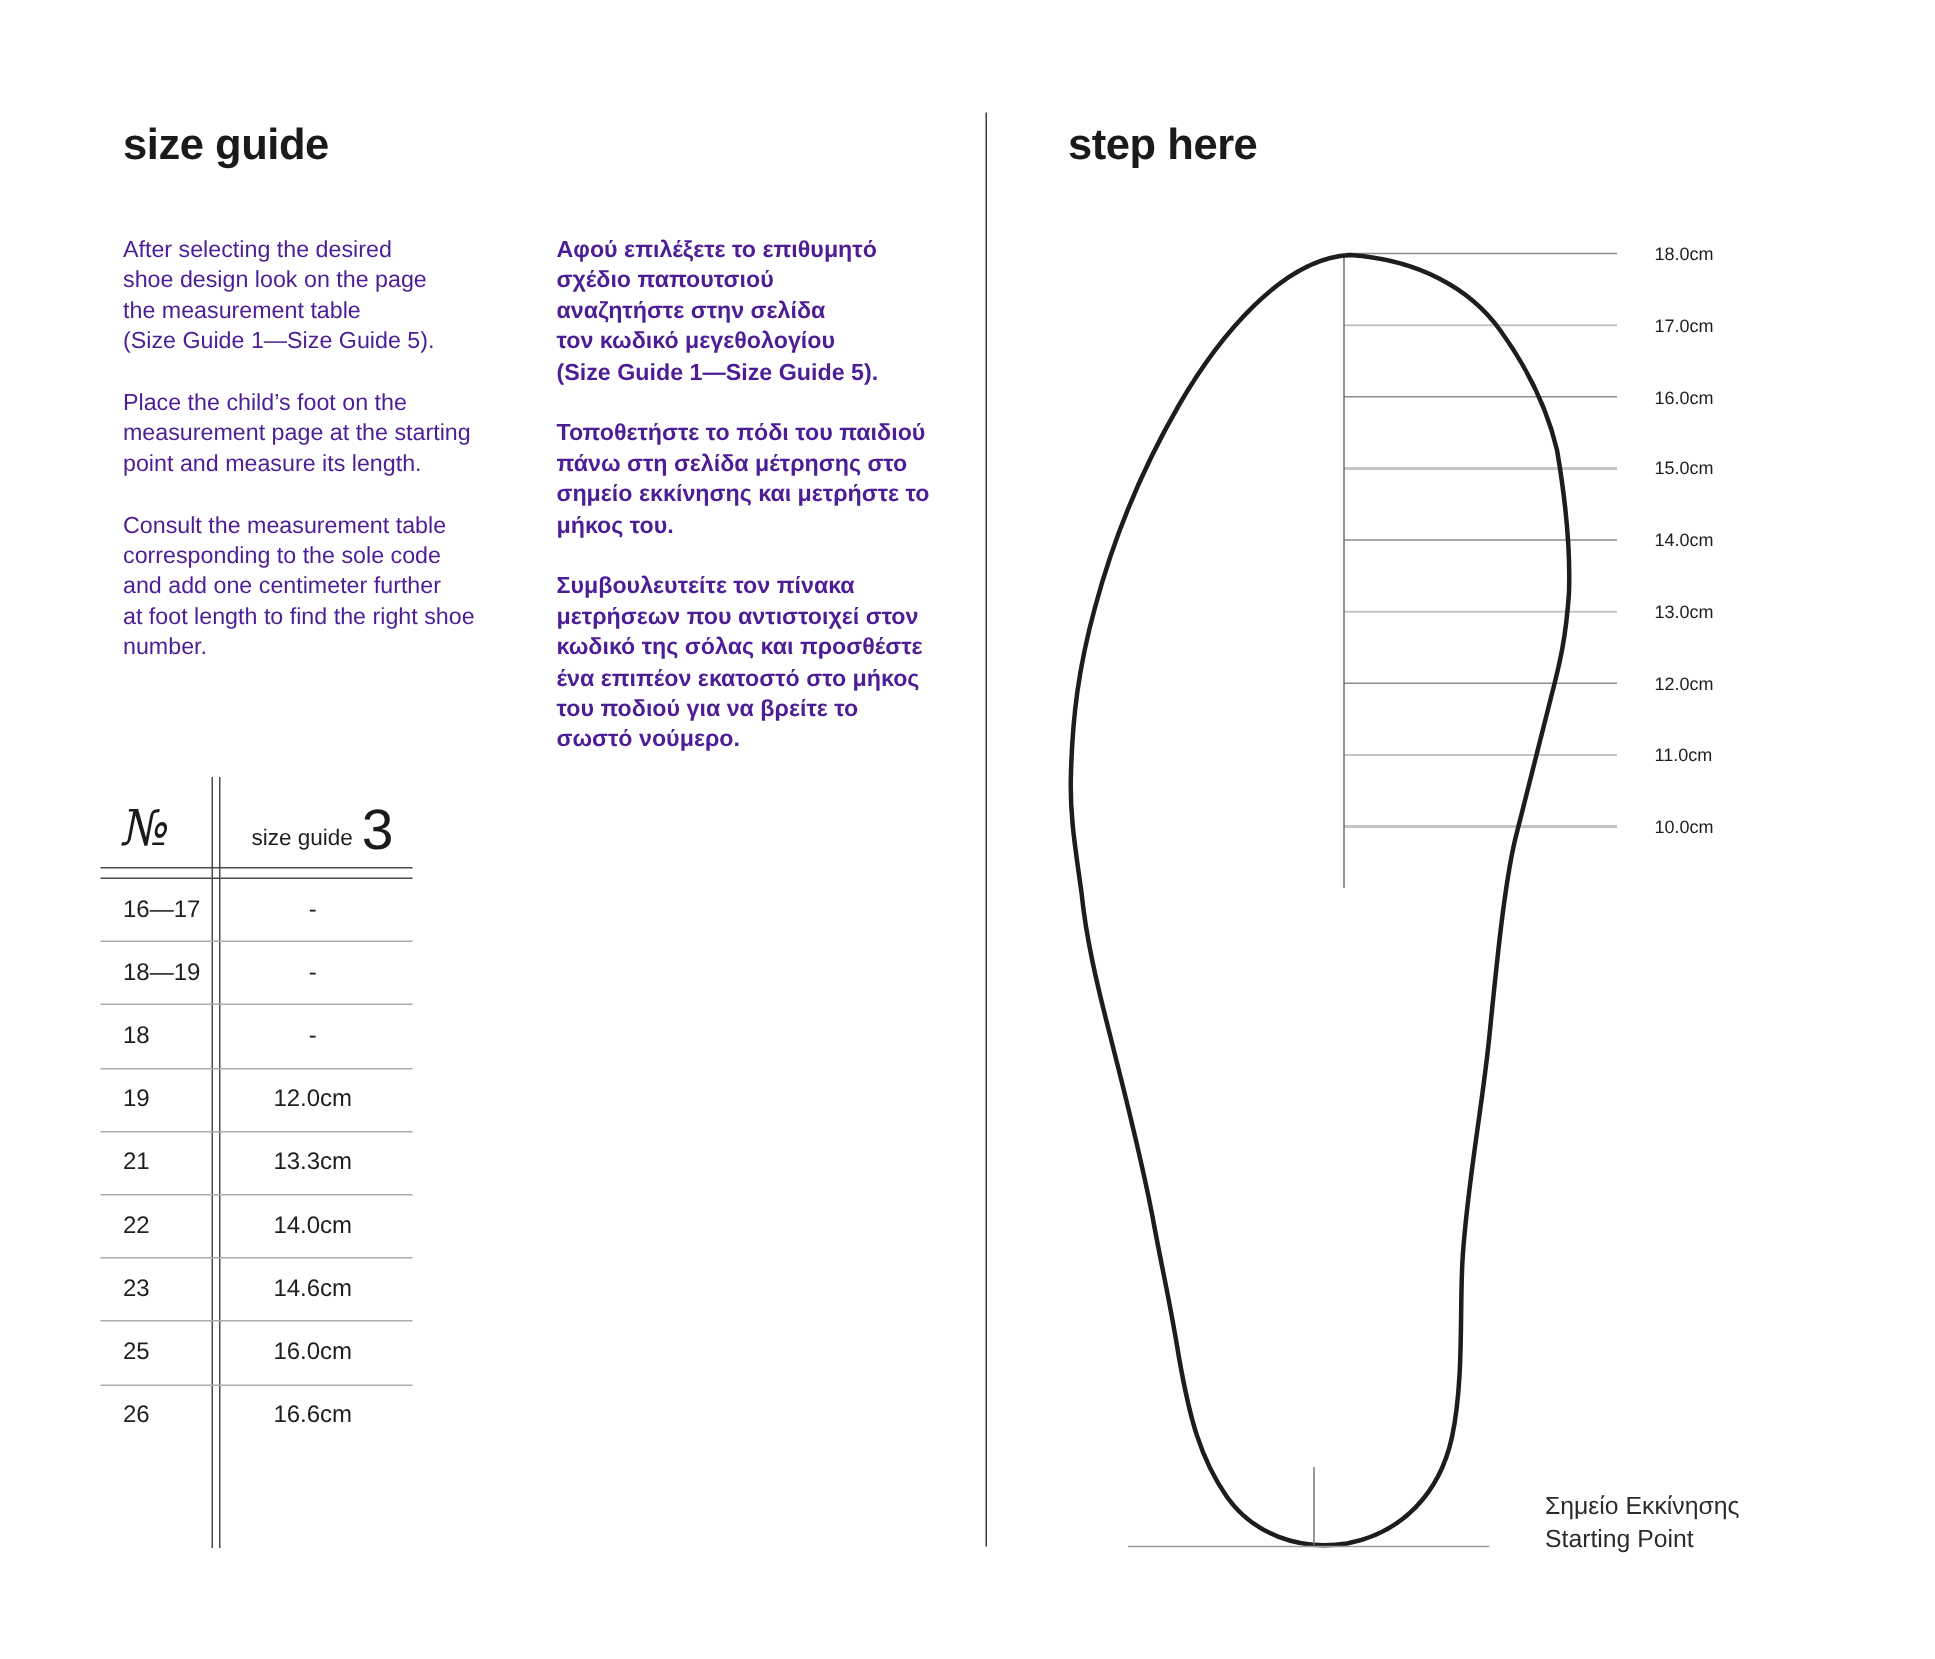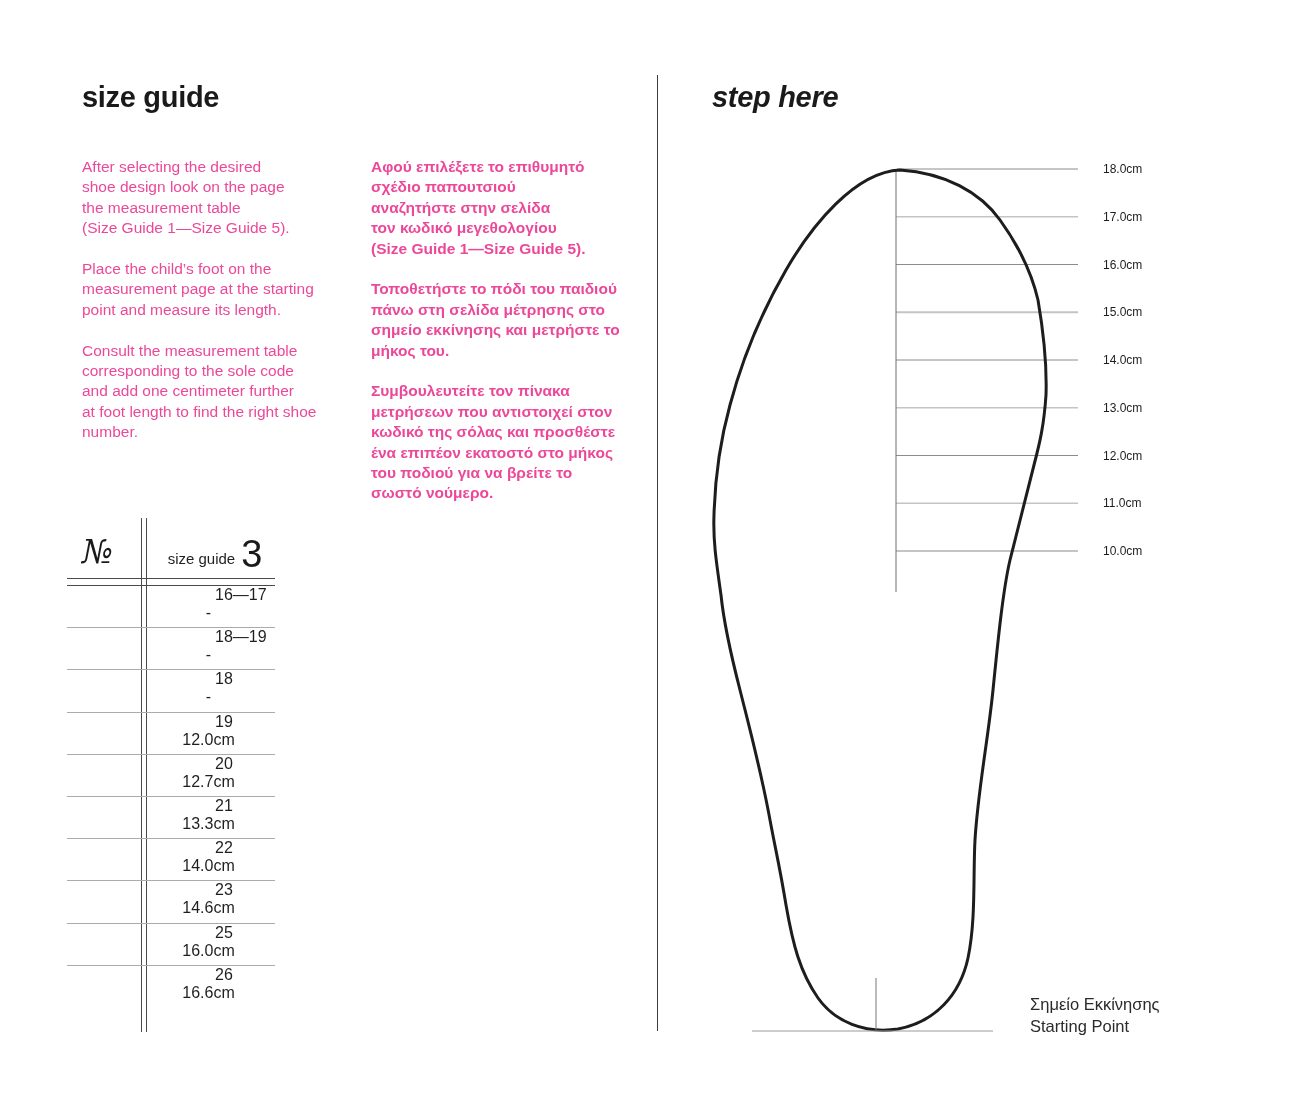--- a/index.html
+++ b/index.html
@@ -6,39 +6,39 @@
   .page{
     position:relative;width:1214px;height:1106px;background:#ffffff;overflow:hidden;
     font-family:"Liberation Sans", sans-serif;color:#222;
   }
   .abs{position:absolute;}
   h1.title{
     margin:0;font-size:29px;font-weight:700;letter-spacing:-0.3px;color:#1a1a1a;
     line-height:34px;
   }
   .divider{position:absolute;left:657px;top:75px;width:1px;height:956px;background:#3c3c3c;}
-  .col{position:absolute;width:278px;font-size:15.5px;line-height:20.4px;color:#ec4899;}
+  .col{position:absolute;width:278px;font-size:15.5px;line-height:20.4px;color:#4c1d95;}
   .col p{margin:0 0 20.4px 0;white-space:pre-line;}
   
   .size-table{position:absolute;left:67px;top:518px;width:208px;}
   .size-table .vline{position:absolute;top:0;width:1px;height:514px;background:#4a4a4a;}
   .size-table .vline.v1{left:74px;}
   .size-table .vline.v2{left:79px;}
   .thead{position:relative;height:60px;}
   .thead .no-sym{
     position:absolute;left:15px;top:14px;
     font-family:"DejaVu Serif", serif;font-style:italic;
     font-size:33px;color:#1a1a1a;line-height:40px;
   }
   .thead .sg-wrap{position:absolute;left:88px;top:0;width:120px;height:60px;
     display:flex;align-items:flex-end;justify-content:center;padding-bottom:6px;box-sizing:border-box;}
   .thead .sg-label{font-size:15px;color:#1f1f1f;margin-right:6px;line-height:20px;margin-bottom:3px;}
   .thead .sg-num{font-size:38px;font-weight:400;color:#1a1a1a;line-height:36px;}
   .thead-rule{position:relative;height:6px;border-top:1px solid #4a4a4a;border-bottom:1px solid #4a4a4a;margin-bottom:0;}
-  .trow{position:relative;height:41.2px;display:flex;align-items:flex-end;border-bottom:1px solid #ababab;flex-direction:column;}
+  .trow{position:relative;height:41.2px;display:flex;align-items:center;border-bottom:1px solid #ababab;}
   .trow:last-child{border-bottom:none;}
   .trow .c-no{width:75px;padding-left:15px;box-sizing:border-box;font-size:16px;color:#1f1f1f;}
   .trow .c-val{width:133px;text-align:center;font-size:16px;color:#1f1f1f;}
   
   .meas-label{position:absolute;left:1103px;height:20px;line-height:20px;font-size:12px;color:#1d1d1d;}
   .sp-label{position:absolute;left:1030px;top:994px;font-size:16.5px;line-height:21.5px;color:#2b2b2b;white-space:pre-line;}
 </style>
 </head>
 <body>
 
@@ -104,24 +104,20 @@
     </div>
     <div class="trow">
       <span class="c-no">18</span>
       <span class="c-val">-</span>
     </div>
     <div class="trow">
       <span class="c-no">19</span>
       <span class="c-val">12.0cm</span>
     </div>
     <div class="trow">
-      <span class="c-no">20</span>
-      <span class="c-val">12.7cm</span>
-    </div>
-    <div class="trow">
       <span class="c-no">21</span>
       <span class="c-val">13.3cm</span>
     </div>
     <div class="trow">
       <span class="c-no">22</span>
       <span class="c-val">14.0cm</span>
     </div>
     <div class="trow">
       <span class="c-no">23</span>
       <span class="c-val">14.6cm</span>
@@ -129,21 +125,21 @@
     <div class="trow">
       <span class="c-no">25</span>
       <span class="c-val">16.0cm</span>
     </div>
     <div class="trow">
       <span class="c-no">26</span>
       <span class="c-val">16.6cm</span>
     </div>
   </div>
 
-  <h1 class="title abs" style="left:712px;top:80px;font-style:italic;">step here</h1>
+  <h1 class="title abs" style="left:712px;top:80px;">step here</h1>
 
   <svg class="abs" style="left:657px;top:140px;" width="433" height="910" viewBox="657 140 433 910">
 
     <g>
       <line x1="897" y1="169" x2="1078" y2="169" stroke="#8c8c8c" stroke-width="1"></line>
       <line x1="896" y1="216.8" x2="1078" y2="216.8" stroke="#c4c4c4" stroke-width="1.4"></line>
       <line x1="896" y1="264.5" x2="1078" y2="264.5" stroke="#8c8c8c" stroke-width="1"></line>
       <line x1="896" y1="312.3" x2="1078" y2="312.3" stroke="#c4c4c4" stroke-width="2"></line>
       <line x1="896" y1="360" x2="1078" y2="360" stroke="#8c8c8c" stroke-width="1"></line>
       <line x1="896" y1="407.8" x2="1078" y2="407.8" stroke="#c4c4c4" stroke-width="1.4"></line>

